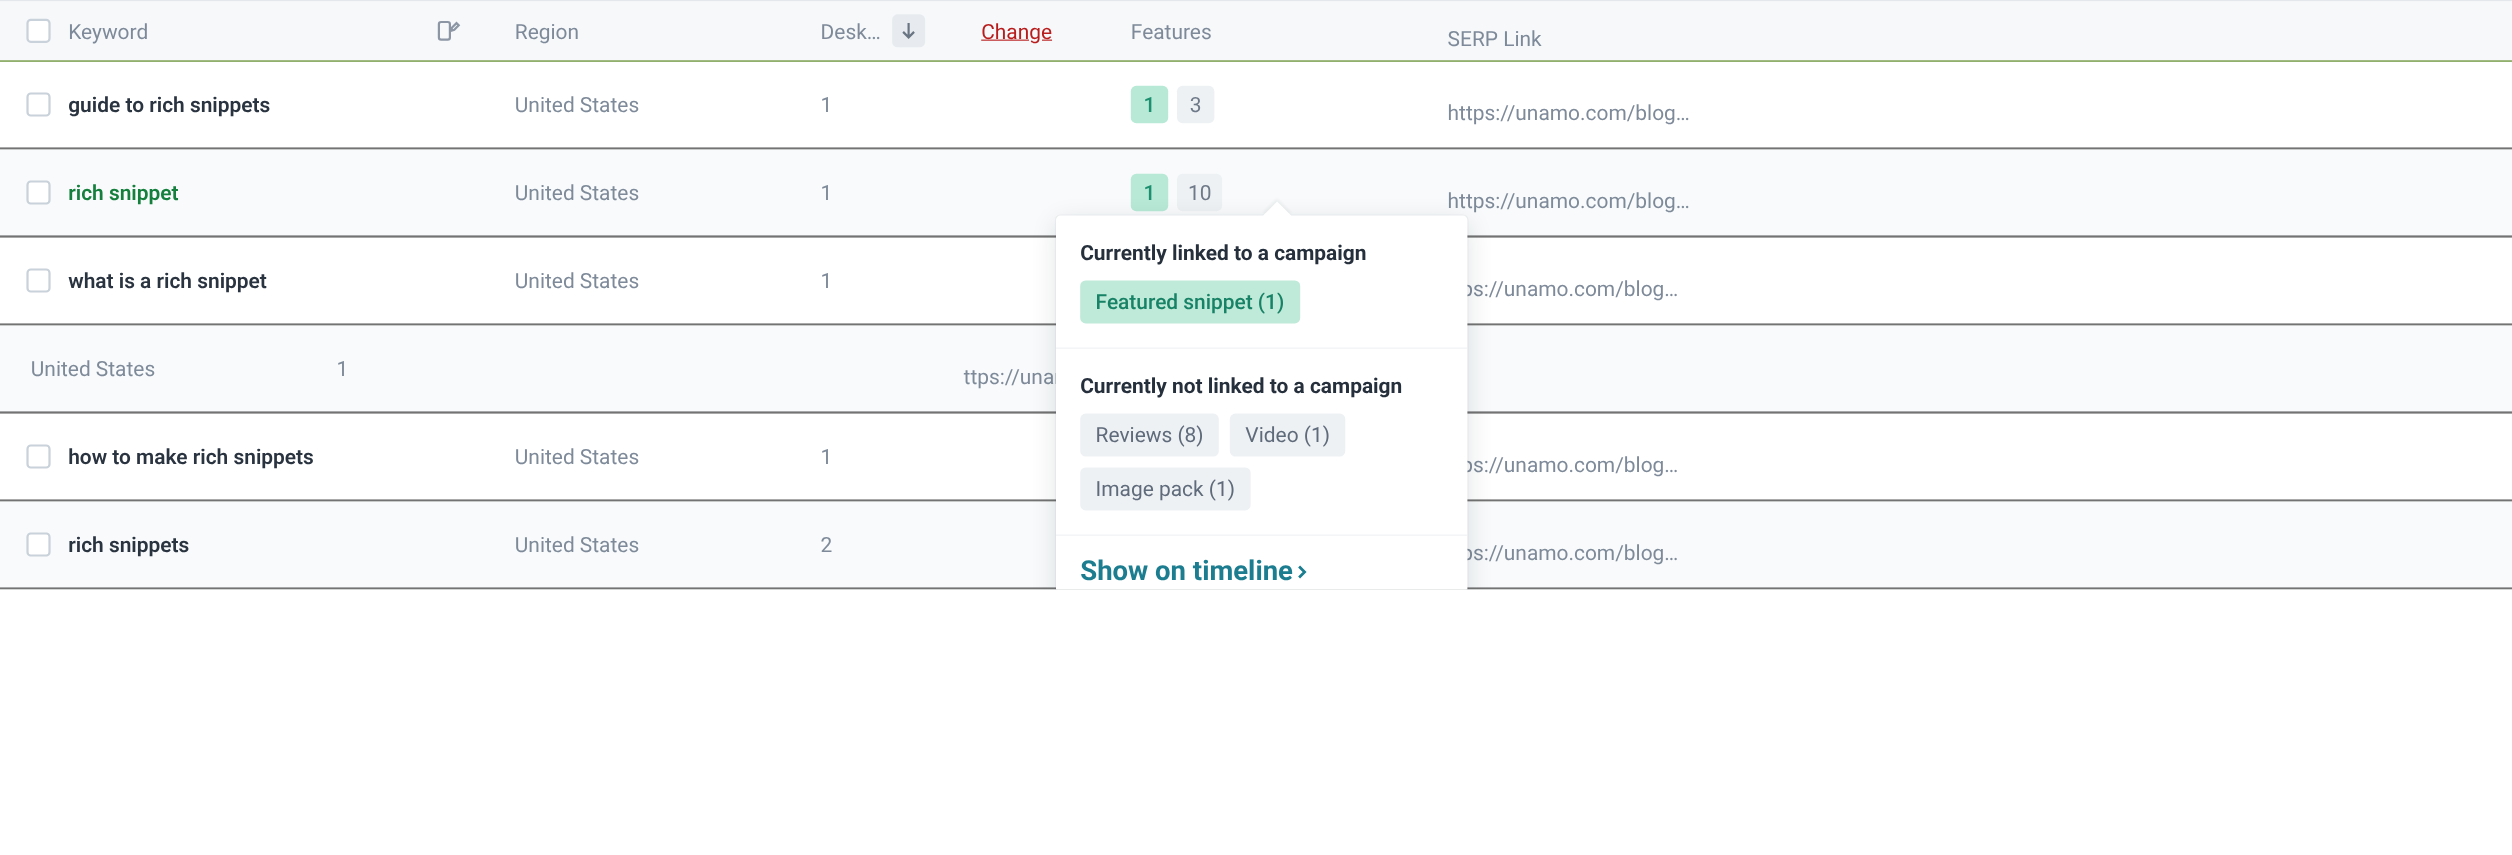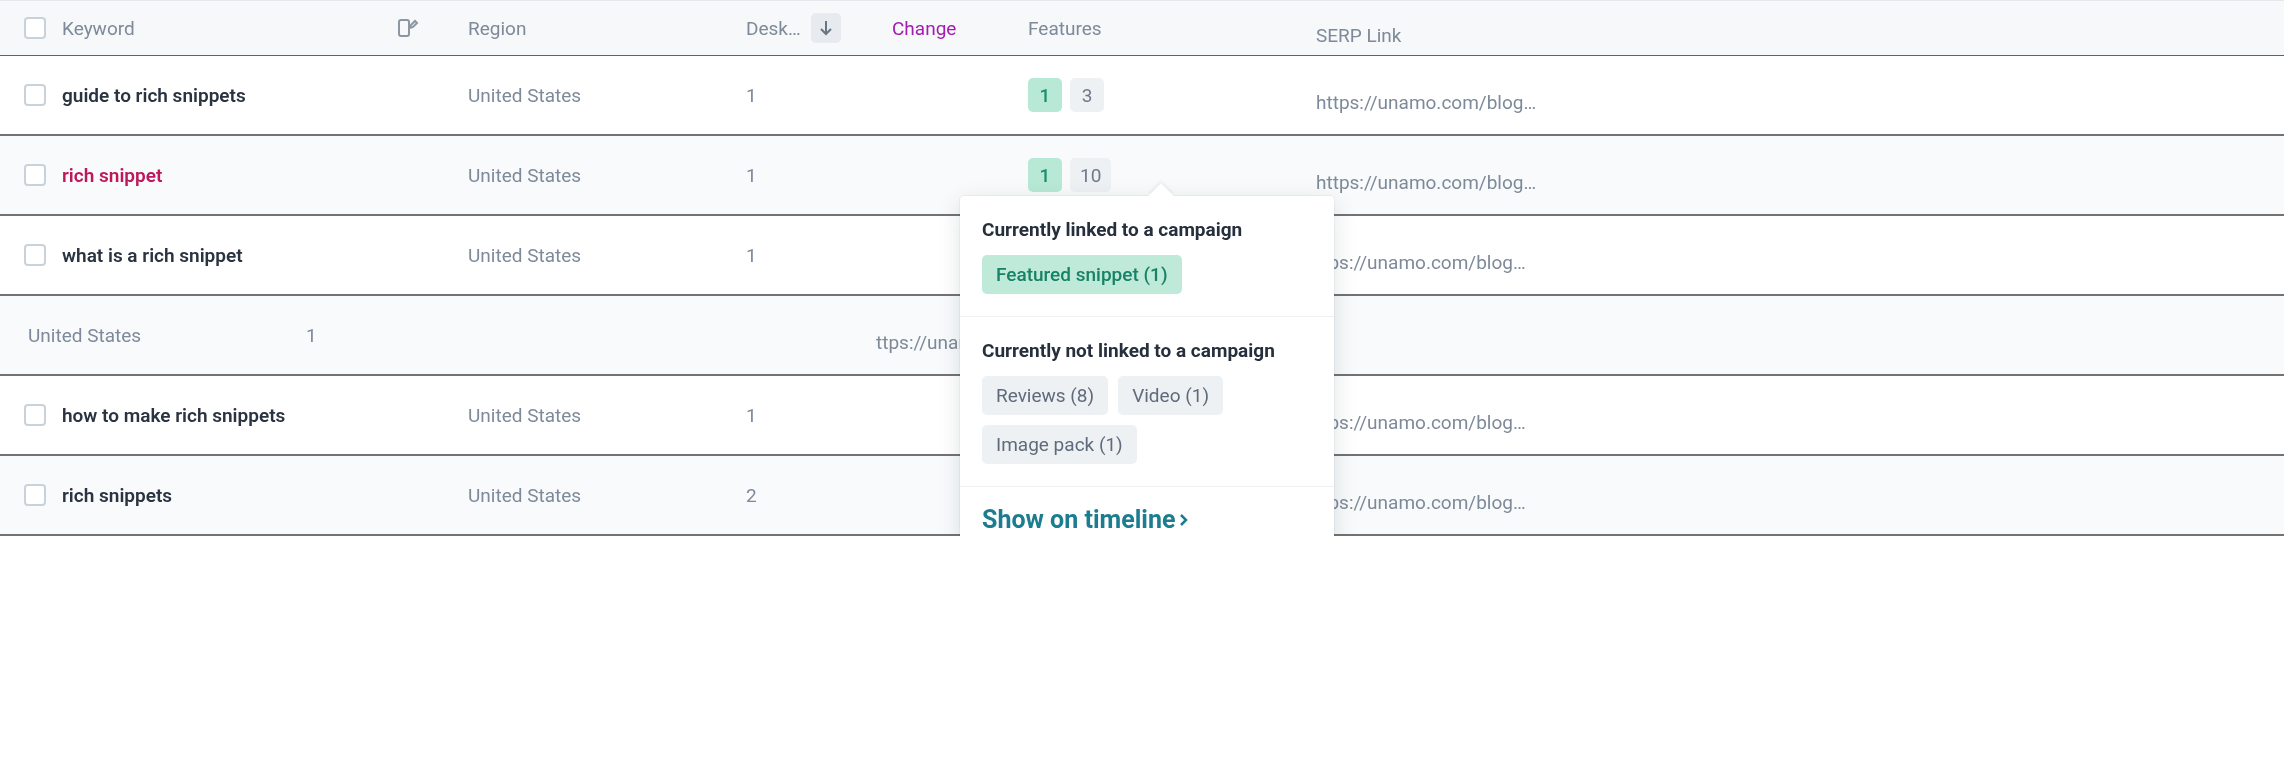--- a/index.html
+++ b/index.html
@@ -24,33 +24,33 @@
   .row {
     display: flex;
     align-items: center;
     height: 80px;
     border-bottom: 2px solid #737373;
   }
   .row.striped { background: #f8fafb; }
   .col-kw   { width: 440px;  padding-left: 24px; display:flex; align-items:center; }
   .col-reg  { width: 276px;  padding-left: 28px; color:#7e8a99; }
   .col-desk { width: 176px;  padding-left: 30px; color:#7e8a99; display:flex; align-items:center; gap:10px; }
-  .col-chg  { width: 136px;  padding-left: 0;    color:#a21caf; }
+  .col-chg  { width: 136px;  padding-left: 0;    color:#b91c1c;text-decoration:underline; }
   .col-feat { width: 288px;  padding-left: 0;    color:#7e8a99; display:flex; align-items:center; gap:8px; }
   .col-serp { flex: 1;       padding-left: 0;    color:#7e8a99; overflow:hidden; text-overflow:ellipsis; white-space:nowrap;margin-top:14px; }
   .checkbox {
     width: 22px; height: 22px;
     border: 2px solid #c9d1da;
     border-radius: 4px;
     background: #fff;
     margin-right: 16px;
     flex-shrink: 0;
   }
   .kw-text { font-weight: 600; color:#2a3340; }
-  .kw-text.highlight { color:#be185d; }
+  .kw-text.highlight { color:#15803d; }
   .edit-icon {
     margin-left: auto;
     margin-right: 20px;
     color:#8c96a4;
     display:flex; align-items:center;
   }
   .sort-chip {
     width: 30px; height: 30px;
     border-radius: 5px;
     background:#e7ebef;

